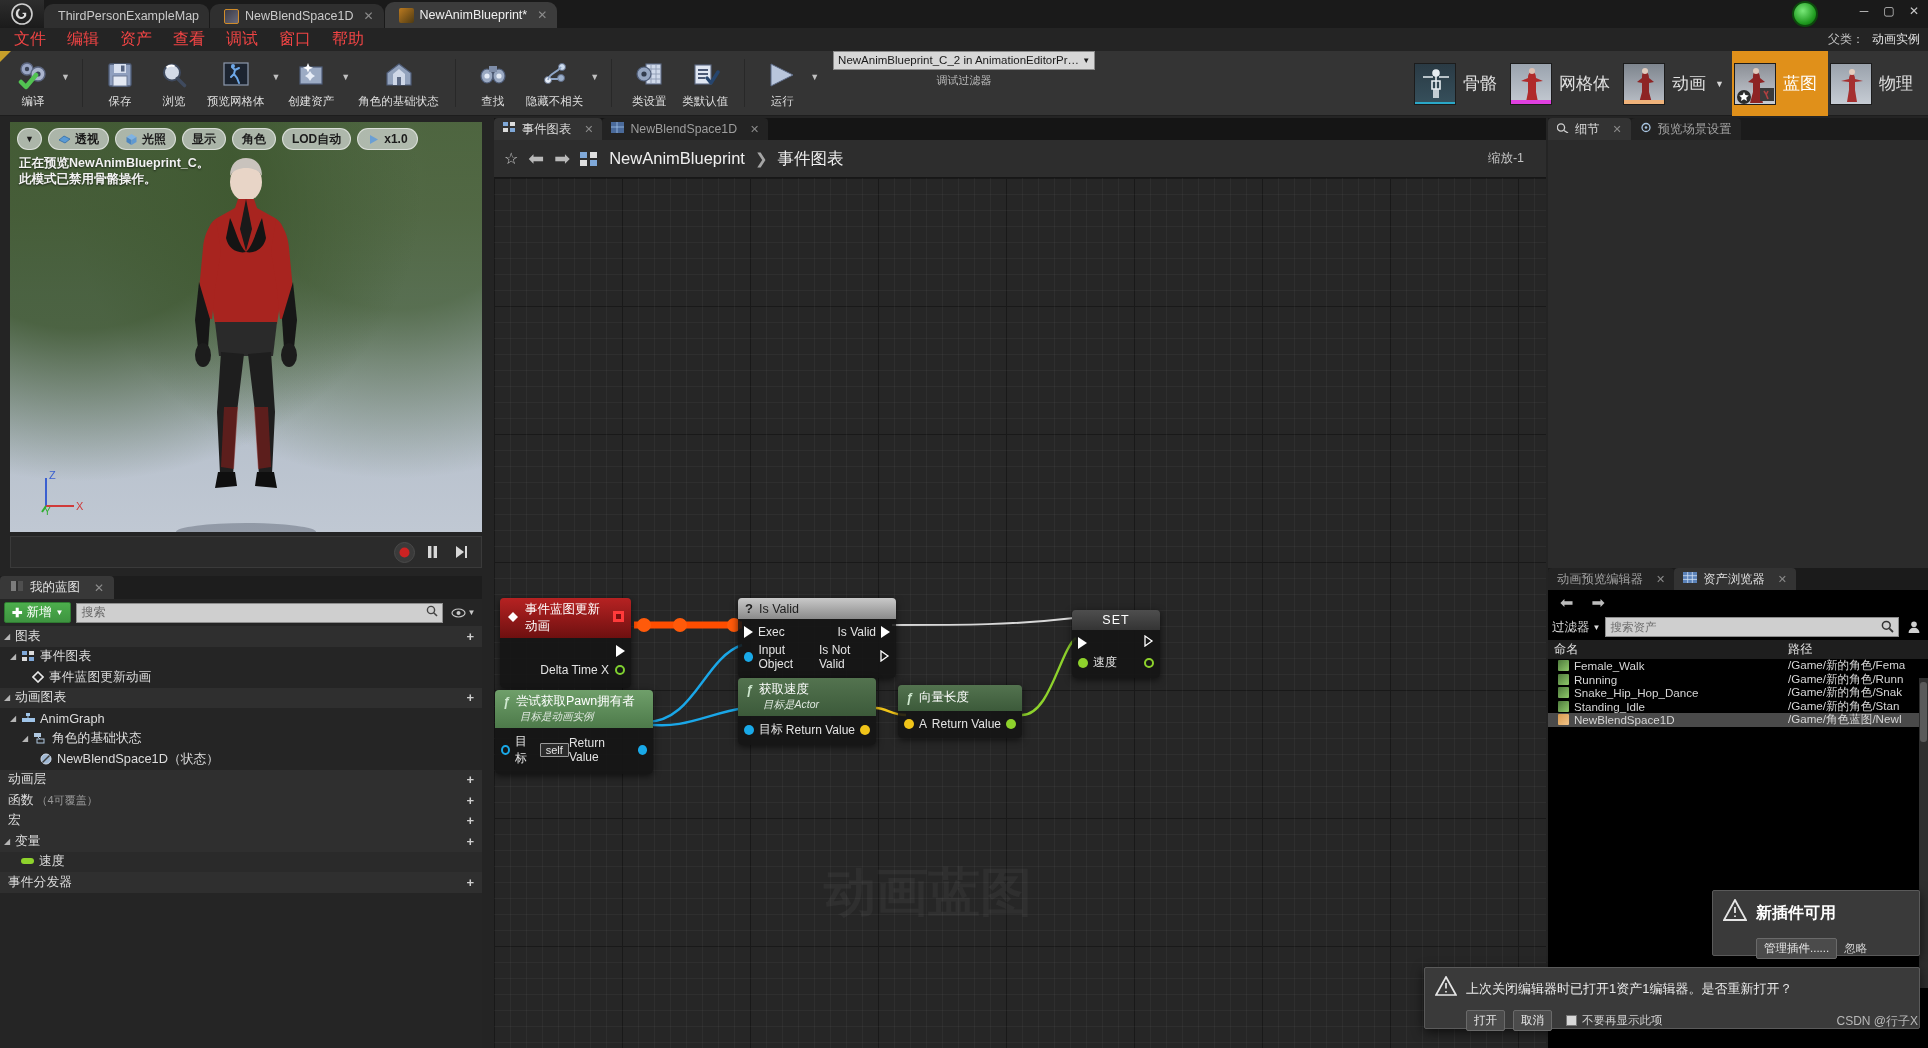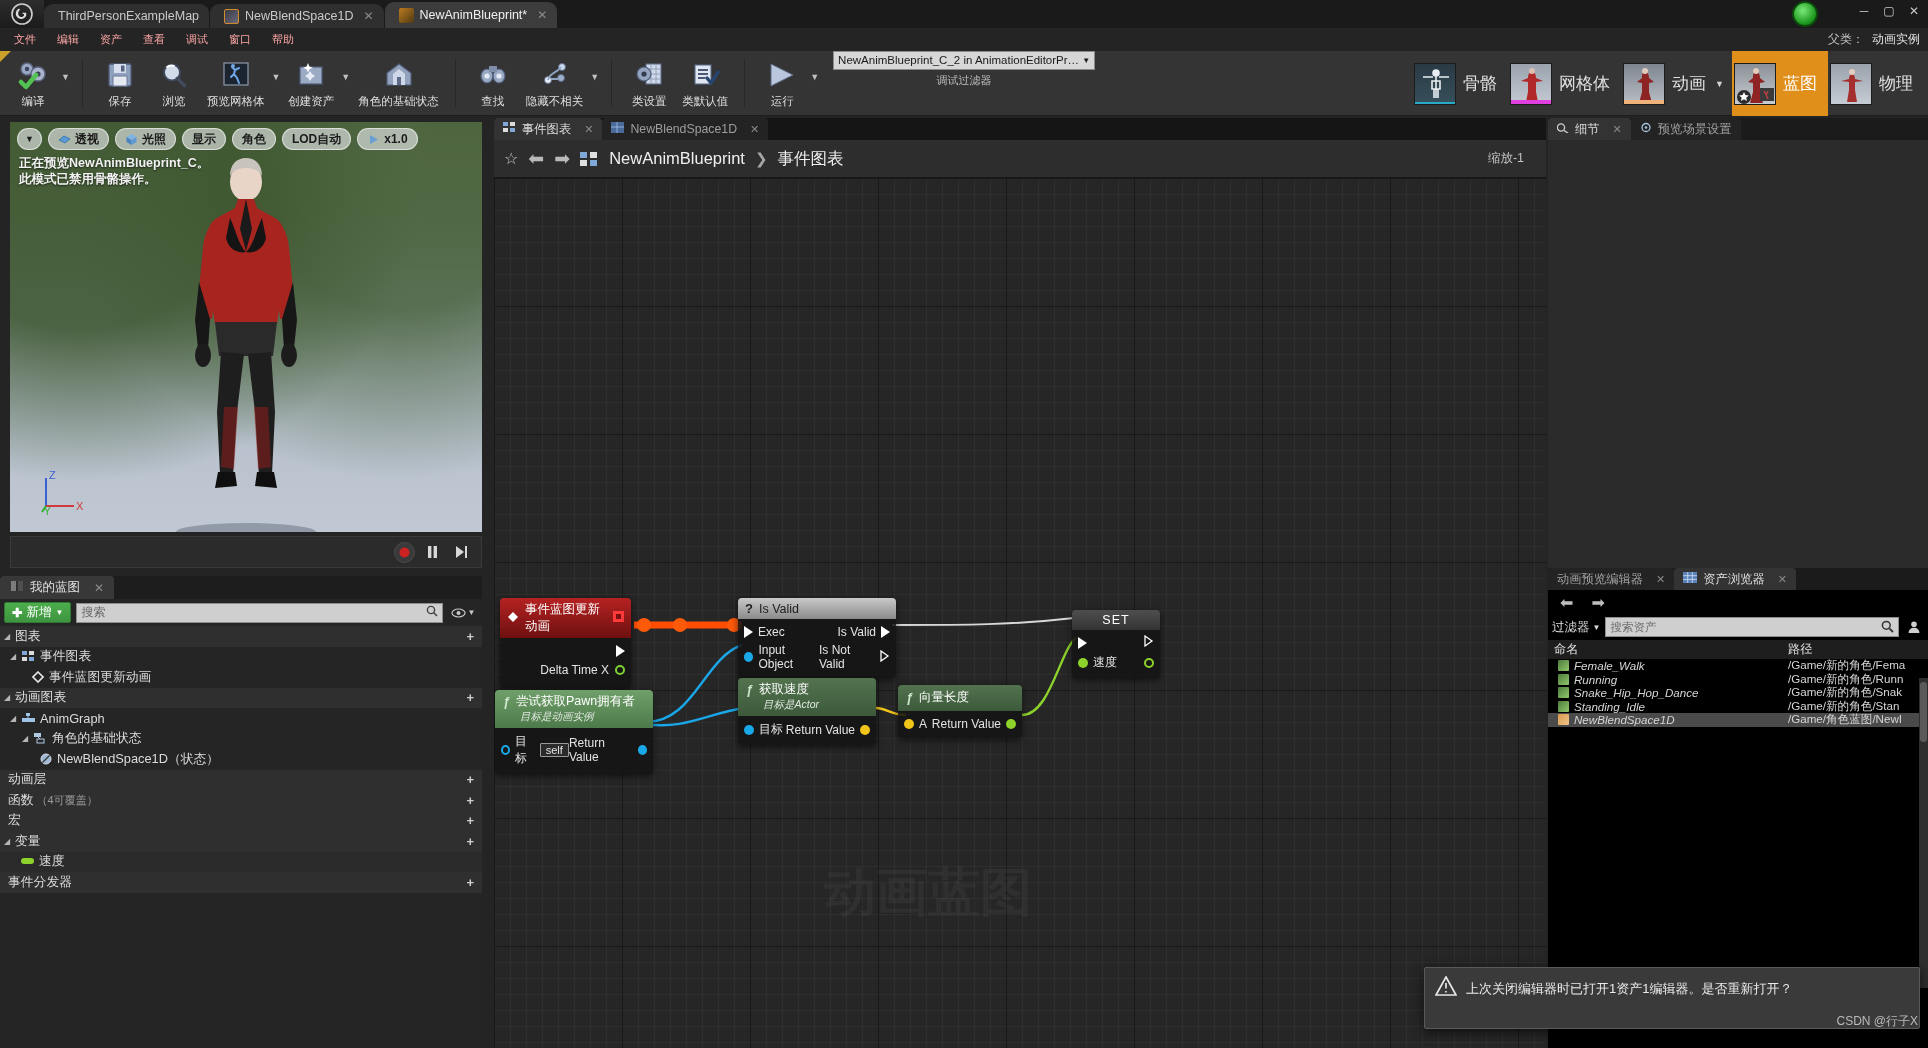--- a/index.html
+++ b/index.html
@@ -43,21 +43,21 @@
     position:absolute; right:110px; top:1px; width:26px; height:26px;
     border-radius:50%; background:radial-gradient(circle at 40% 35%, #78e878, #1f9a1f 65%, #0d5c0d);
     border:2px solid #0c4a0c;
   }
 
   
   .menubar {
     position:absolute; top:28px; left:0; width:1928px; height:23px;
     background:#242424; display:flex; align-items:center; padding-left:14px;
   }
-  .menubar .mi { font-size:11px; color:#fca5a5; padding:0 14px 0 0; margin-right:7px; }
+  .menubar .mi { font-size:16px; color:#ef4444; padding:0 14px 0 0; margin-right:7px; }
   .menubar-right {
     position:absolute; right:8px; top:0; height:23px; display:flex; align-items:center;
     font-size:12px; color:#c6c6c6; gap:8px;
   }
 
   
   .toolbar {
     position:absolute; top:51px; left:0; width:1928px; height:65px;
     background:#343434; border-bottom:1px solid #1d1d1d;
     display:flex; align-items:center;
@@ -220,21 +220,21 @@
   .ab-nav { height:24px; display:flex; align-items:center; gap:18px; padding:0 12px; color:#bdbdbd; font-size:16px; }
   .ab-filter { height:26px; display:flex; align-items:center; gap:5px; padding:2px 4px; }
   .filter-btn { font-size:12.5px; color:#dcdcdc; display:flex; align-items:center; gap:3px; }
   .ab-search { flex:1; height:20px; background:#cfcfcf; border:1px solid #8c8c8c; display:flex;
                align-items:center; justify-content:space-between; padding:0 4px; font-size:11.5px; color:#6e6e6e; }
   .ab-head { height:19px; background:#1e1e1e; display:flex; font-size:12.2px; color:#e0e0e0; align-items:center; }
   .ab-head .c1 { width:240px; padding-left:6px; }
   .ab-head .c2 { flex:1; }
   .ab-row { height:13.5px; display:flex; align-items:center; font-size:11.6px; color:#d6d6d6; }
   .ab-row.sel { background:#4a4a4a; }
-  .ab-row .c1 { width:240px; display:flex; align-items:center; gap:5px; padding-left:10px;font-style:italic; }
+  .ab-row .c1 { width:240px; display:flex; align-items:center; gap:5px; padding-left:10px; }
   .ab-row .c2 { flex:1; overflow:hidden; white-space:nowrap; }
   .asset-ico { width:11px; height:11px; flex:none; border-radius:1px; }
 
   
   .notif {
     position:absolute; background:#3a3a3a; border:1px solid #5a5a5a;
     box-shadow:0 3px 12px rgba(0,0,0,.65); border-radius:2px;
   }
   .notif .warn { color:#e2e2e2; font-size:22px; }
   .notif .title { font-size:16px; color:#fff; font-weight:bold; }
@@ -1112,28 +1112,51 @@
         </span>
         <span class="c2">/Game/角色蓝图/NewI</span>
       </div>
     </div>
 
     <div class="scrollbar-v" style="top:560px; height:310px">
       <i style="top:4px;height:60px"></i>
     </div>
   </div>
 
+  <div class="notif" style="left:1712px; top:890px; width:208px; height:66px; padding:8px 10px;">
+    <div style="display:flex; align-items:center; gap:9px;">
+      <span class="warn">
+        <svg width="24" height="22" viewBox="0 0 24 22">
+            <path d="M12 1l11 20H1z" fill="none" stroke="#e6e6e6" stroke-width="1.8"></path>
+            <path d="M12 8v6M12 16.5v1.6" stroke="#e6e6e6" stroke-width="1.8"></path>
+          </svg>
+      </span>
+      <span class="title">新插件可用</span>
+    </div>
+    <div style="display:flex; gap:7px; margin-top:11px; justify-content:flex-start; padding-left:33px;">
+      <span class="nbtn">管理插件......</span>
+      <span class="ntext" style="align-self:center">忽略</span>
+    </div>
+  </div>
 
   <div class="notif" style="left:1424px; top:967px; width:496px; height:62px; padding:8px 10px;">
     <div style="display:flex; align-items:center; gap:9px;">
       <span class="warn">
         <svg width="22" height="20" viewBox="0 0 22 20">
             <path d="M11 1l10 18H1z" fill="none" stroke="#e6e6e6" stroke-width="1.7"></path>
             <path d="M11 7v5.5M11 15v1.4" stroke="#e6e6e6" stroke-width="1.7"></path>
           </svg>
       </span>
       <span class="msg">上次关闭编辑器时已打开1资产1编辑器。是否重新打开？</span>
     </div>
+    <div style="display:flex; gap:8px; margin-top:8px; align-items:center; padding-left:31px;">
+      <span class="nbtn">打开</span>
+      <span class="nbtn">取消</span>
+      <span style="display:flex;align-items:center;gap:5px;margin-left:6px">
+        <span style="width:11px;height:11px;background:#d8d8d8;border:1px solid #777;display:inline-block"></span>
+        <span class="ntext">不要再显示此项</span>
+      </span>
+    </div>
   </div>
 
   <div class="csdn">CSDN @行子X</div>
 
 </div>
 
 </body></html>

